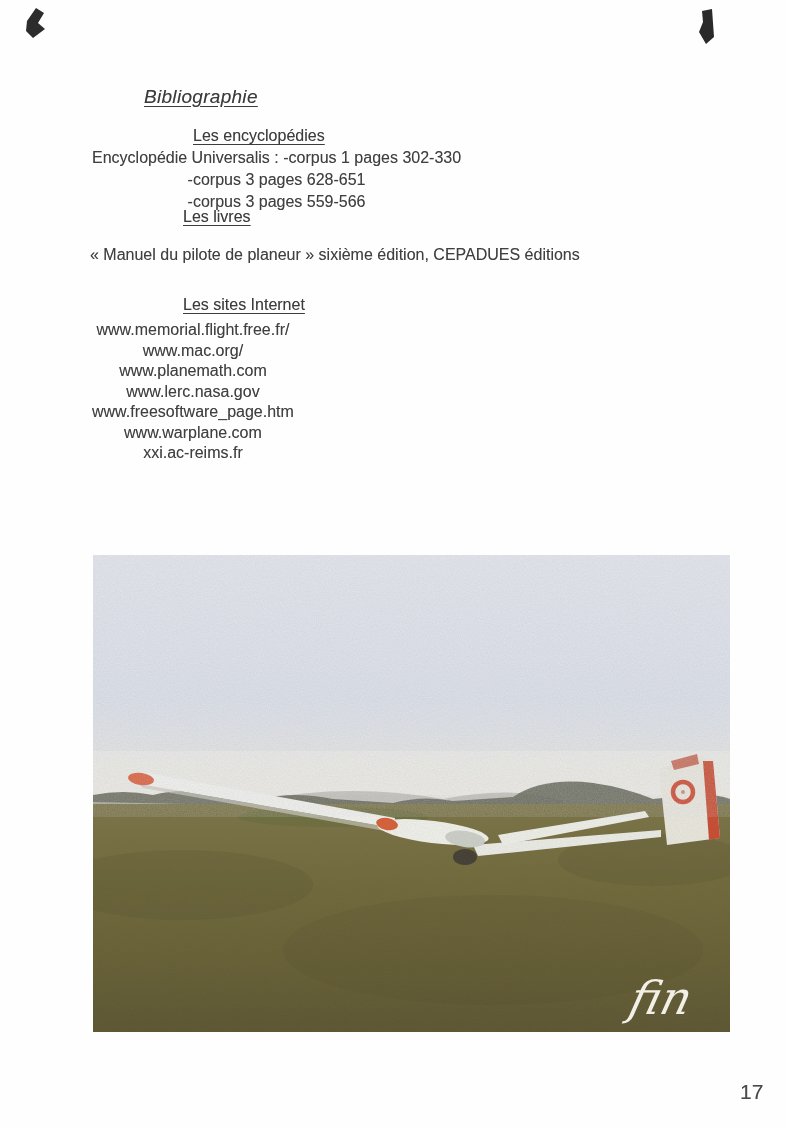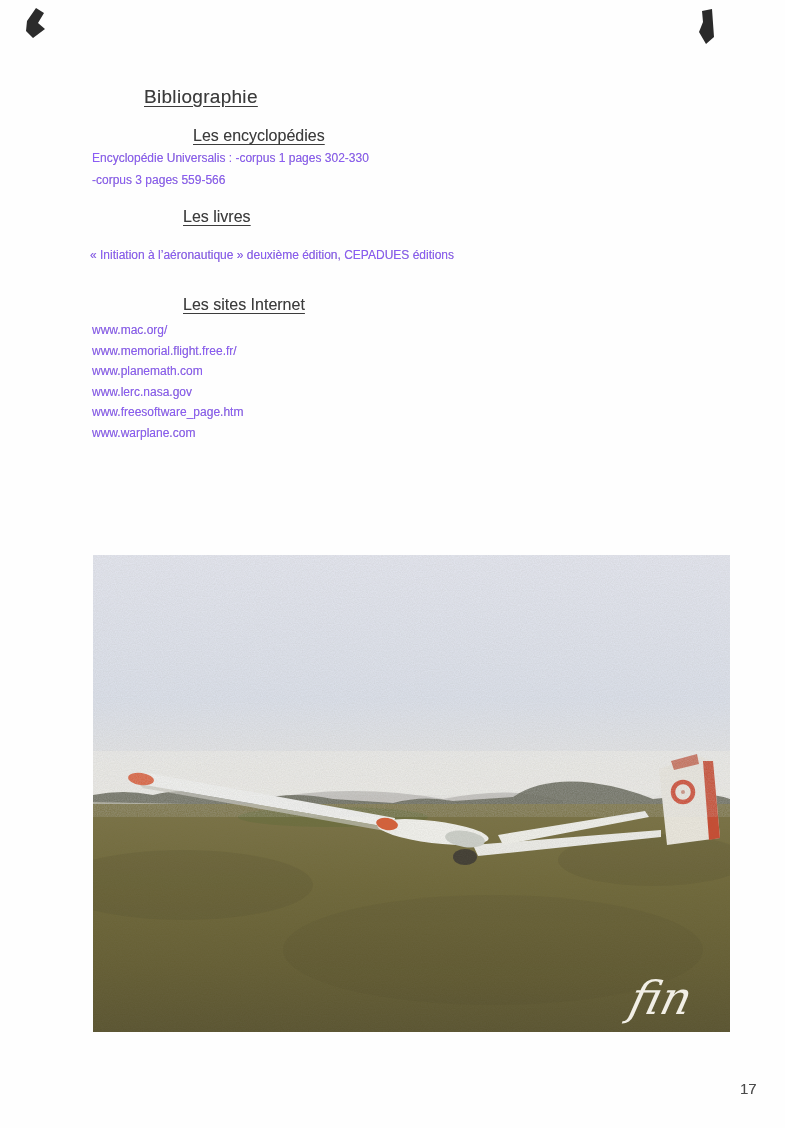--- a/index.html
+++ b/index.html
@@ -9,42 +9,42 @@
     background:#fefefe;
     font-family:"Liberation Sans", sans-serif;
     color:#3e3e3e;
     overflow:hidden;
   }
   .scan-text{ text-shadow:0 0 0.5px rgba(80,80,80,.45); }
   .title{
     position:absolute;left:144px;top:86px;margin:0;
     font-size:19px;font-weight:400;
     text-decoration:underline;text-underline-offset:3px;
-    color:#3b3b3b;letter-spacing:.3px;
+    color:#3b3b3b;letter-spacing:.3px;font-style:italic;
   }
   .heading{
     position:absolute;
     font-size:16px;
     text-decoration:underline;text-underline-offset:3px;
     color:#3c3c3c;
   }
   .h-enc{left:193px;top:127px;}
   .h-books{left:183px;top:208px;}
   .h-sites{left:183px;top:296px;text-align:center;}
-  .block{position:absolute;font-size:12px;color:#8b5cf6;}
+  .block{position:absolute;font-size:16px;color:#404040;text-align:center;}
   .b-enc{left:92px;top:147px;line-height:22px;}
   .b-books{left:90px;top:244px;line-height:22px;}
   .b-sites{left:92px;top:320px;line-height:20.5px;}
   .photo{
     position:absolute;left:93px;top:555px;width:637px;height:477px;margin:0;
   }
   .photo svg{display:block;}
   .page-number{
     position:absolute;left:740px;top:1080px;
-    font-size:15px;color:#4a4a4a;
+    font-size:21px;color:#4a4a4a;
   }
   .corner-mark{position:absolute;}
   .mark-tl{left:22px;top:4px;}
   .mark-tr{left:695px;top:8px;}
 </style>
 </head>
 <body>
 
 <div class="page">
 
@@ -53,36 +53,38 @@
   </svg>
   <svg class="corner-mark mark-tr" width="24" height="40">
     <path d="M7,3 L17,1 L19,29 L11,36 L4,24 L8,14 Z" fill="#181818" opacity="0.92"></path>
   </svg>
 
   <h1 class="title scan-text">Bibliographie</h1>
 
   <div class="heading h-enc scan-text">Les encyclopédies</div>
   <div class="block b-enc">
     <div class="scan-text">Encyclopédie Universalis : -corpus 1 pages 302-330</div>
+    <div class="scan-text">-corpus 3 pages 628-651</div>
     <div class="scan-text">-corpus 3 pages 559-566</div>
   </div>
 
   <div class="heading h-books scan-text">Les livres</div>
   <div class="block b-books">
-    <div class="scan-text">« Initiation à l’aéronautique » deuxième édition, CEPADUES éditions</div>
+    <div class="scan-text">« Manuel du pilote de planeur » sixième édition, CEPADUES éditions</div>
   </div>
 
   <div class="heading h-sites scan-text">Les sites Internet</div>
   <div class="block b-sites">
+    <div class="scan-text">www.memorial.flight.free.fr/</div>
     <div class="scan-text">www.mac.org/</div>
-    <div class="scan-text">www.memorial.flight.free.fr/</div>
     <div class="scan-text">www.planemath.com</div>
     <div class="scan-text">www.lerc.nasa.gov</div>
     <div class="scan-text">www.freesoftware_page.htm</div>
     <div class="scan-text">www.warplane.com</div>
+    <div class="scan-text">xxi.ac-reims.fr</div>
   </div>
 
   <figure class="photo">
     <svg width="637" height="477" viewBox="0 0 637 477">
       <defs>
         <linearGradient id="skyGrad" x1="0" y1="0" x2="0" y2="1">
           <stop offset="0%" stop-color="#e6e8f1"></stop>
           <stop offset="55%" stop-color="#dde2ec"></stop>
           <stop offset="85%" stop-color="#e8e7e4"></stop>
           <stop offset="100%" stop-color="#efede5"></stop>

